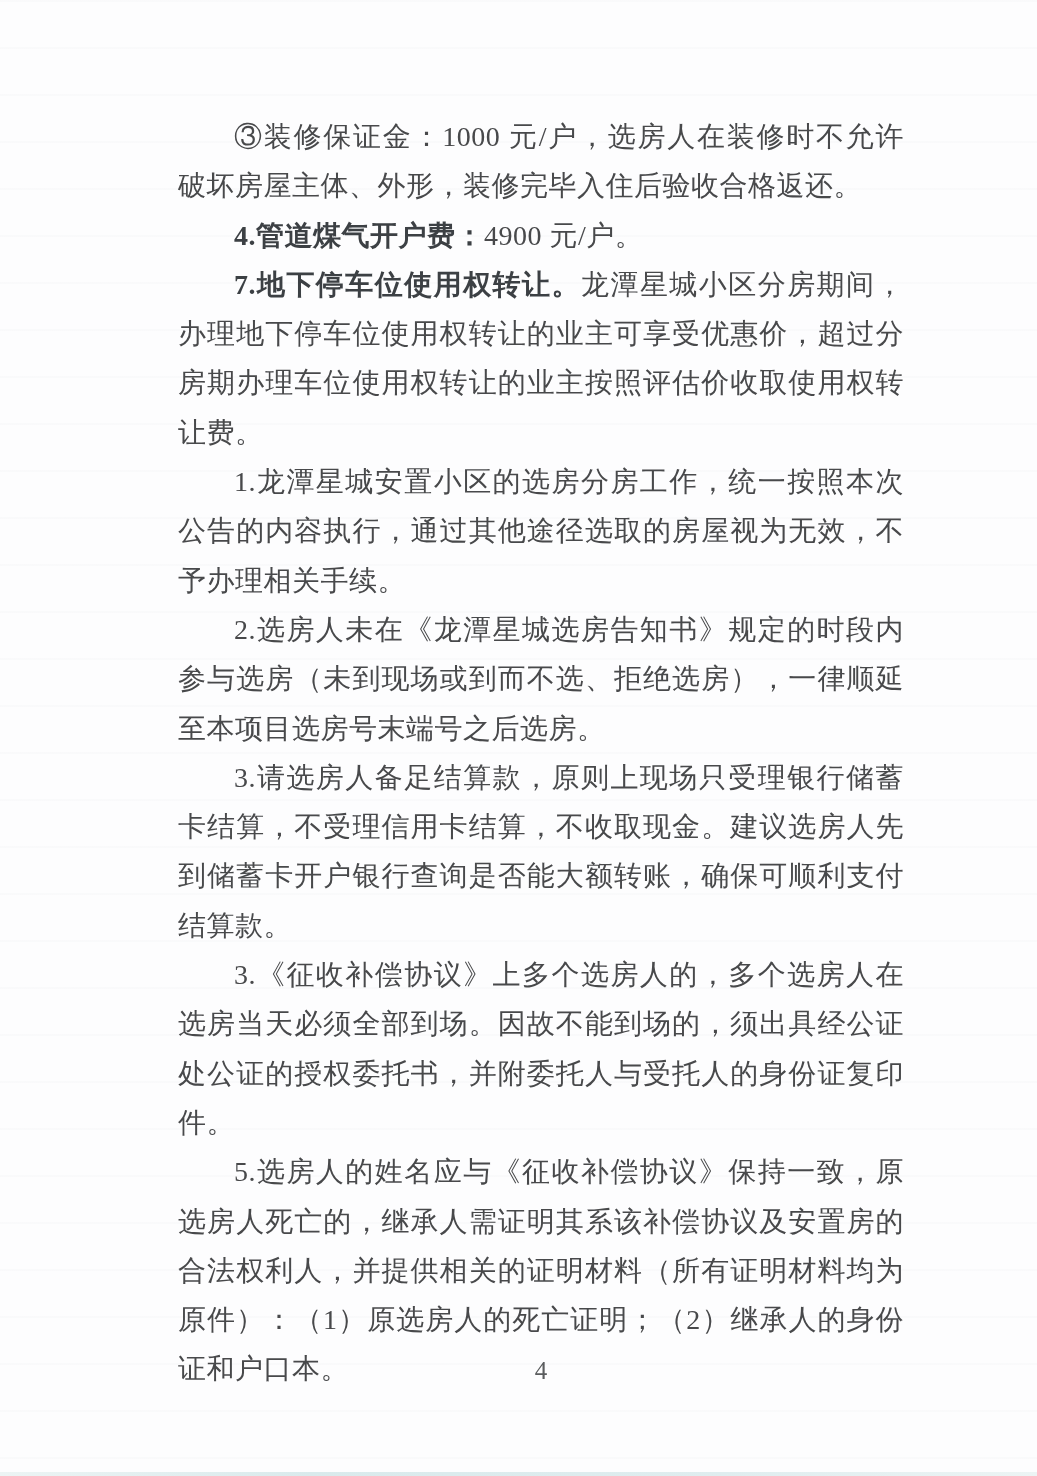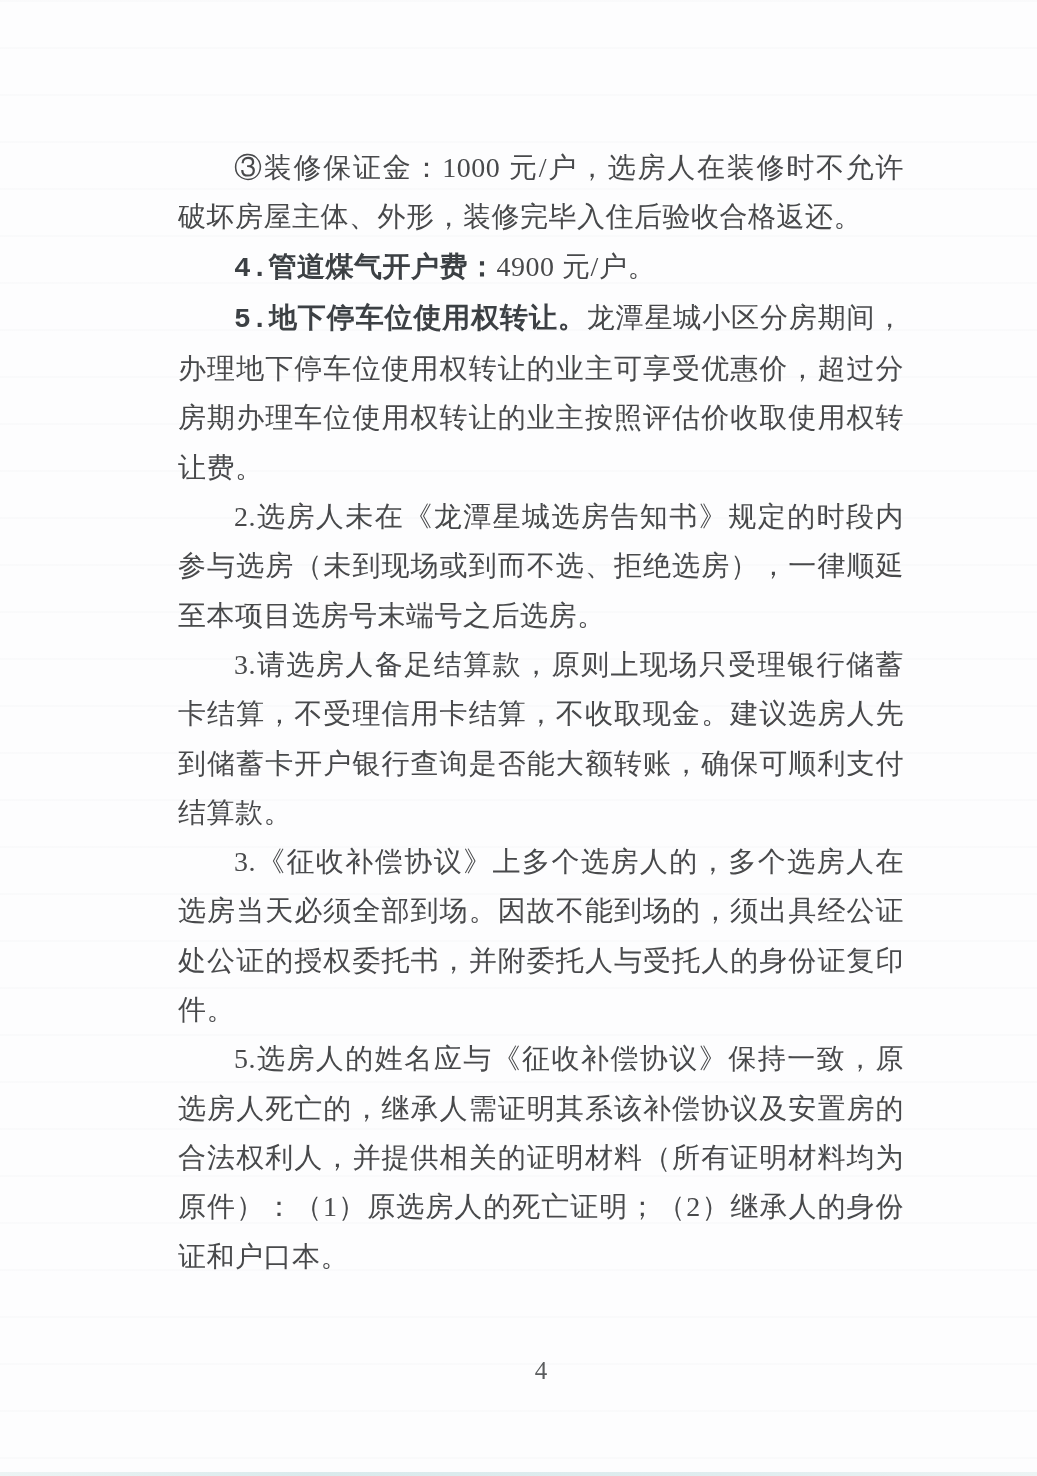--- a/index.html
+++ b/index.html
@@ -18,33 +18,33 @@
   .scan-streaks {
     position: absolute; inset: 0;
     background: repeating-linear-gradient(
       180deg,
       rgba(150,160,168,0.035) 0px, rgba(150,160,168,0.035) 2px,
       rgba(255,255,255,0) 2px, rgba(255,255,255,0) 47px);
     pointer-events: none;
   }
   .content {
     position: absolute;
-    left: 178px; top: 143px; width: 726px;
+    left: 178px; top: 112px; width: 726px;
     color: #48494b;
     font-size: 28px;
     line-height: 49.3px;
     text-align: justify;
     letter-spacing: 0.5px;
   }
   .para { margin: 0; text-indent: 2em; }
   .run { }
   .b, .heading {
     font-weight: bold;
     color: #3c4044;
-    font-family: Liberation Mono, monospace;
+    font-family: Liberation Serif, serif;
     margin-top: 24px;
   }
   .heading { font-size: 29px; }
   .footer {
     position: absolute;
     left: 178px; width: 726px; top: 1358px;
     text-align: center;
     font-size: 25px;
     line-height: 1;
     color: #5a5c5e;
@@ -59,23 +59,24 @@
 
 <div class="page">
   <div class="scan-streaks"></div>
 
   <div class="content">
 
     <p class="para"><span class="run">③装修保证金：1000 元/户，选房人在装修时不允许破坏房屋主体、外形，装修完毕入住后验收合格返还。</span></p>
 
     <p class="para"><span class="run b">4.管道煤气开户费：</span><span class="run">4900 元/户。</span></p>
 
-    <p class="para"><span class="run b">5.地下停车位使用权转让。</span><span class="run">龙潭星城小区分房期间，办理地下停车位使用权转让的业主可享受优惠价，超过分房期办理车位使用权转让的业主按照评估价收取使用权转让费。</span></p>
+    <p class="para"><span class="run b">7.地下停车位使用权转让。</span><span class="run">龙潭星城小区分房期间，办理地下停车位使用权转让的业主可享受优惠价，超过分房期办理车位使用权转让的业主按照评估价收取使用权转让费。</span></p>
 
 
+    <p class="para"><span class="run">1.龙潭星城安置小区的选房分房工作，统一按照本次公告的内容执行，通过其他途径选取的房屋视为无效，不予办理相关手续。</span></p>
 
     <p class="para"><span class="run">2.选房人未在《龙潭星城选房告知书》规定的时段内参与选房（未到现场或到而不选、拒绝选房），一律顺延至本项目选房号末端号之后选房。</span></p>
 
     <p class="para"><span class="run">3.请选房人备足结算款，原则上现场只受理银行储蓄卡结算，不受理信用卡结算，不收取现金。建议选房人先到储蓄卡开户银行查询是否能大额转账，确保可顺利支付结算款。</span></p>
 
     <p class="para"><span class="run">3.《征收补偿协议》上多个选房人的，多个选房人在选房当天必须全部到场。因故不能到场的，须出具经公证处公证的授权委托书，并附委托人与受托人的身份证复印件。</span></p>
 
     <p class="para"><span class="run">5.选房人的姓名应与《征收补偿协议》保持一致，原选房人死亡的，继承人需证明其系该补偿协议及安置房的合法权利人，并提供相关的证明材料（所有证明材料均为原件）：（1）原选房人的死亡证明；（2）继承人的身份证和户口本。</span></p>
 
   </div>

